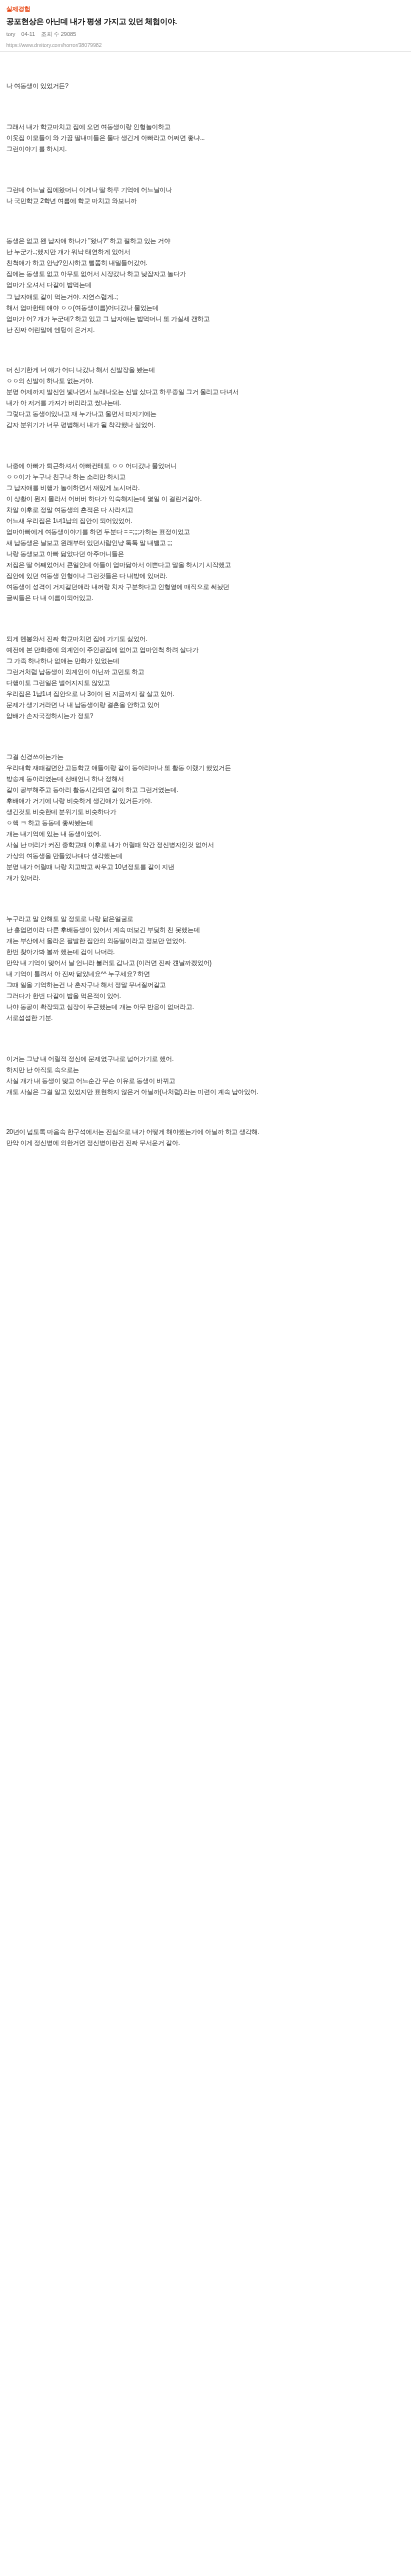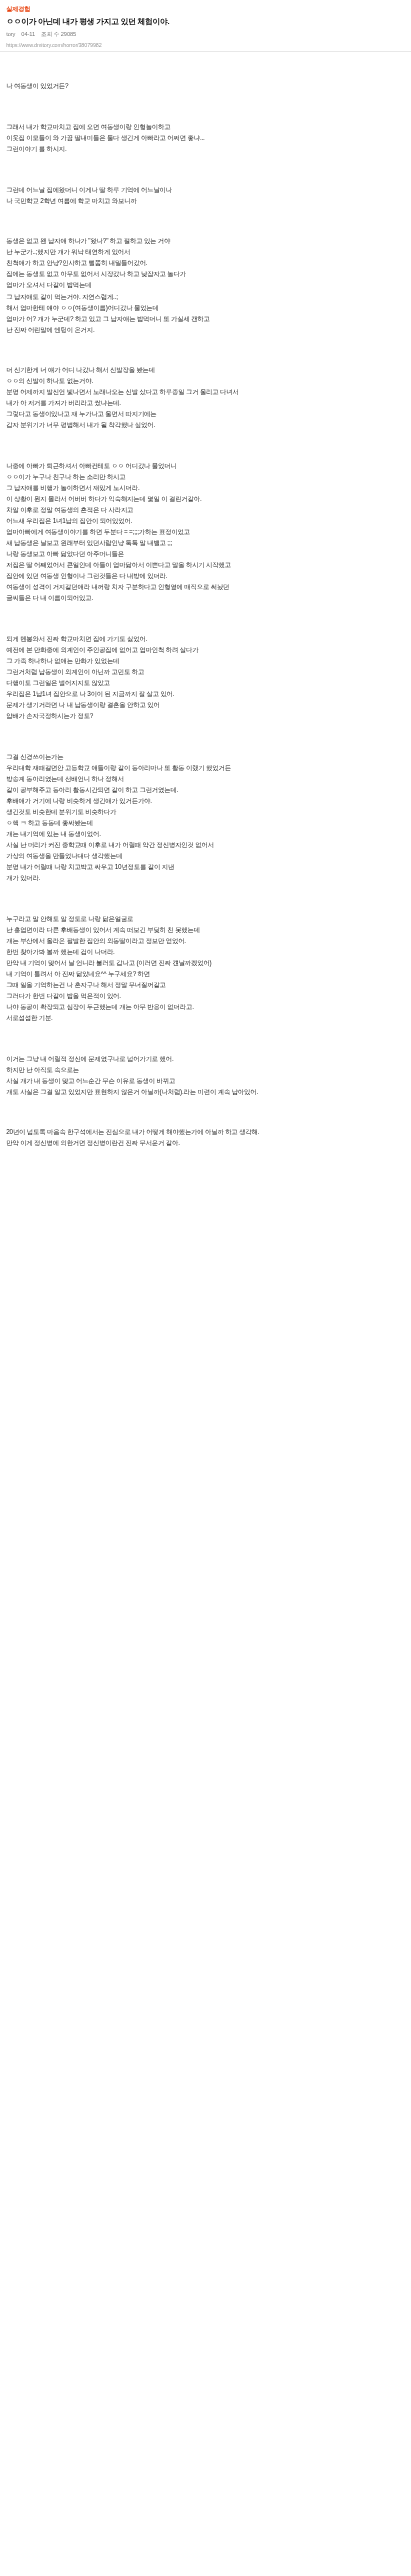--- a/index.html
+++ b/index.html
@@ -70,21 +70,21 @@
     margin-bottom: 0;
   }
 </style>
 </head>
 <body>
 
 <div class="page">
 
   <div class="post-header">
     <div class="board-tag">실제경험</div>
-    <div class="post-title">ㅇㅇ이가 아닌데 내가 평생 가지고 있던 체험이야.</div>
+    <div class="post-title">공포현상은 아닌데 내가 평생 가지고 있던 체험이야.</div>
     <div class="post-meta">
       <span>tory</span>
       <span>04-11</span>
       <span>조회 수 29085</span>
     </div>
     <div class="post-url">https://www.dmitory.com/horror/38079982</div>
   </div>
 
   <div class="post-body">
     <p class="para">나 여동생이 있었거든?</p>

